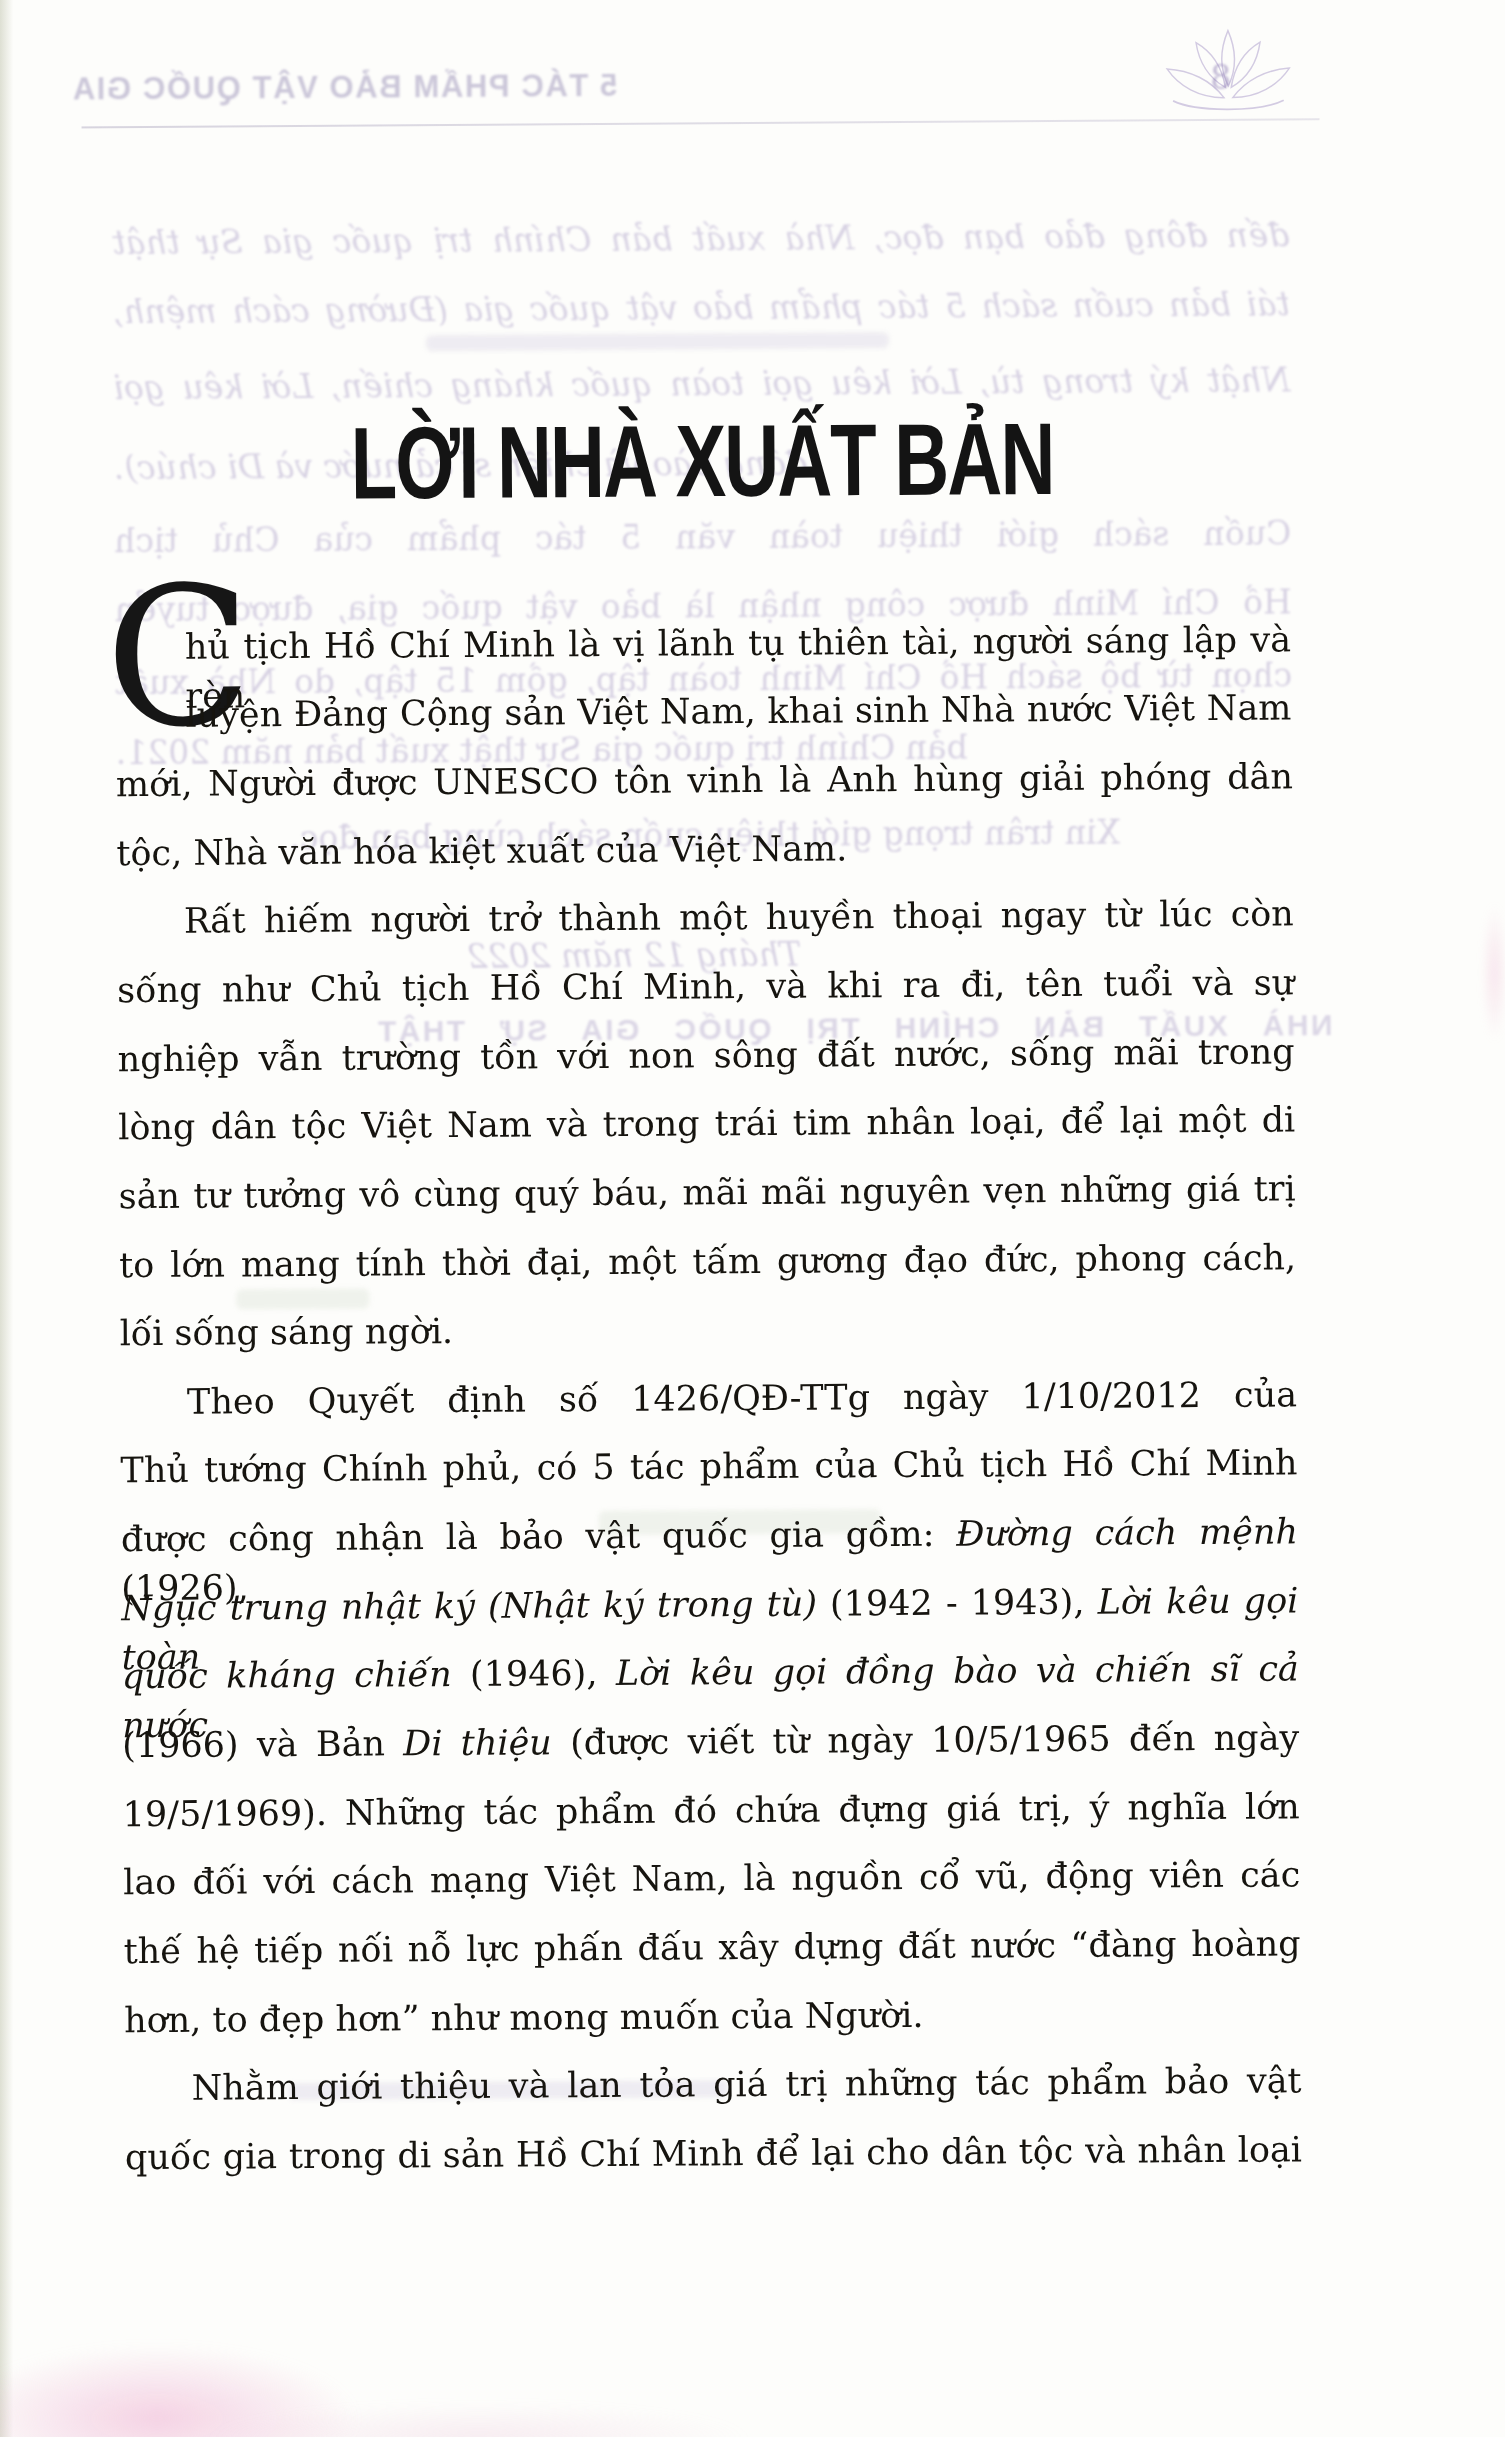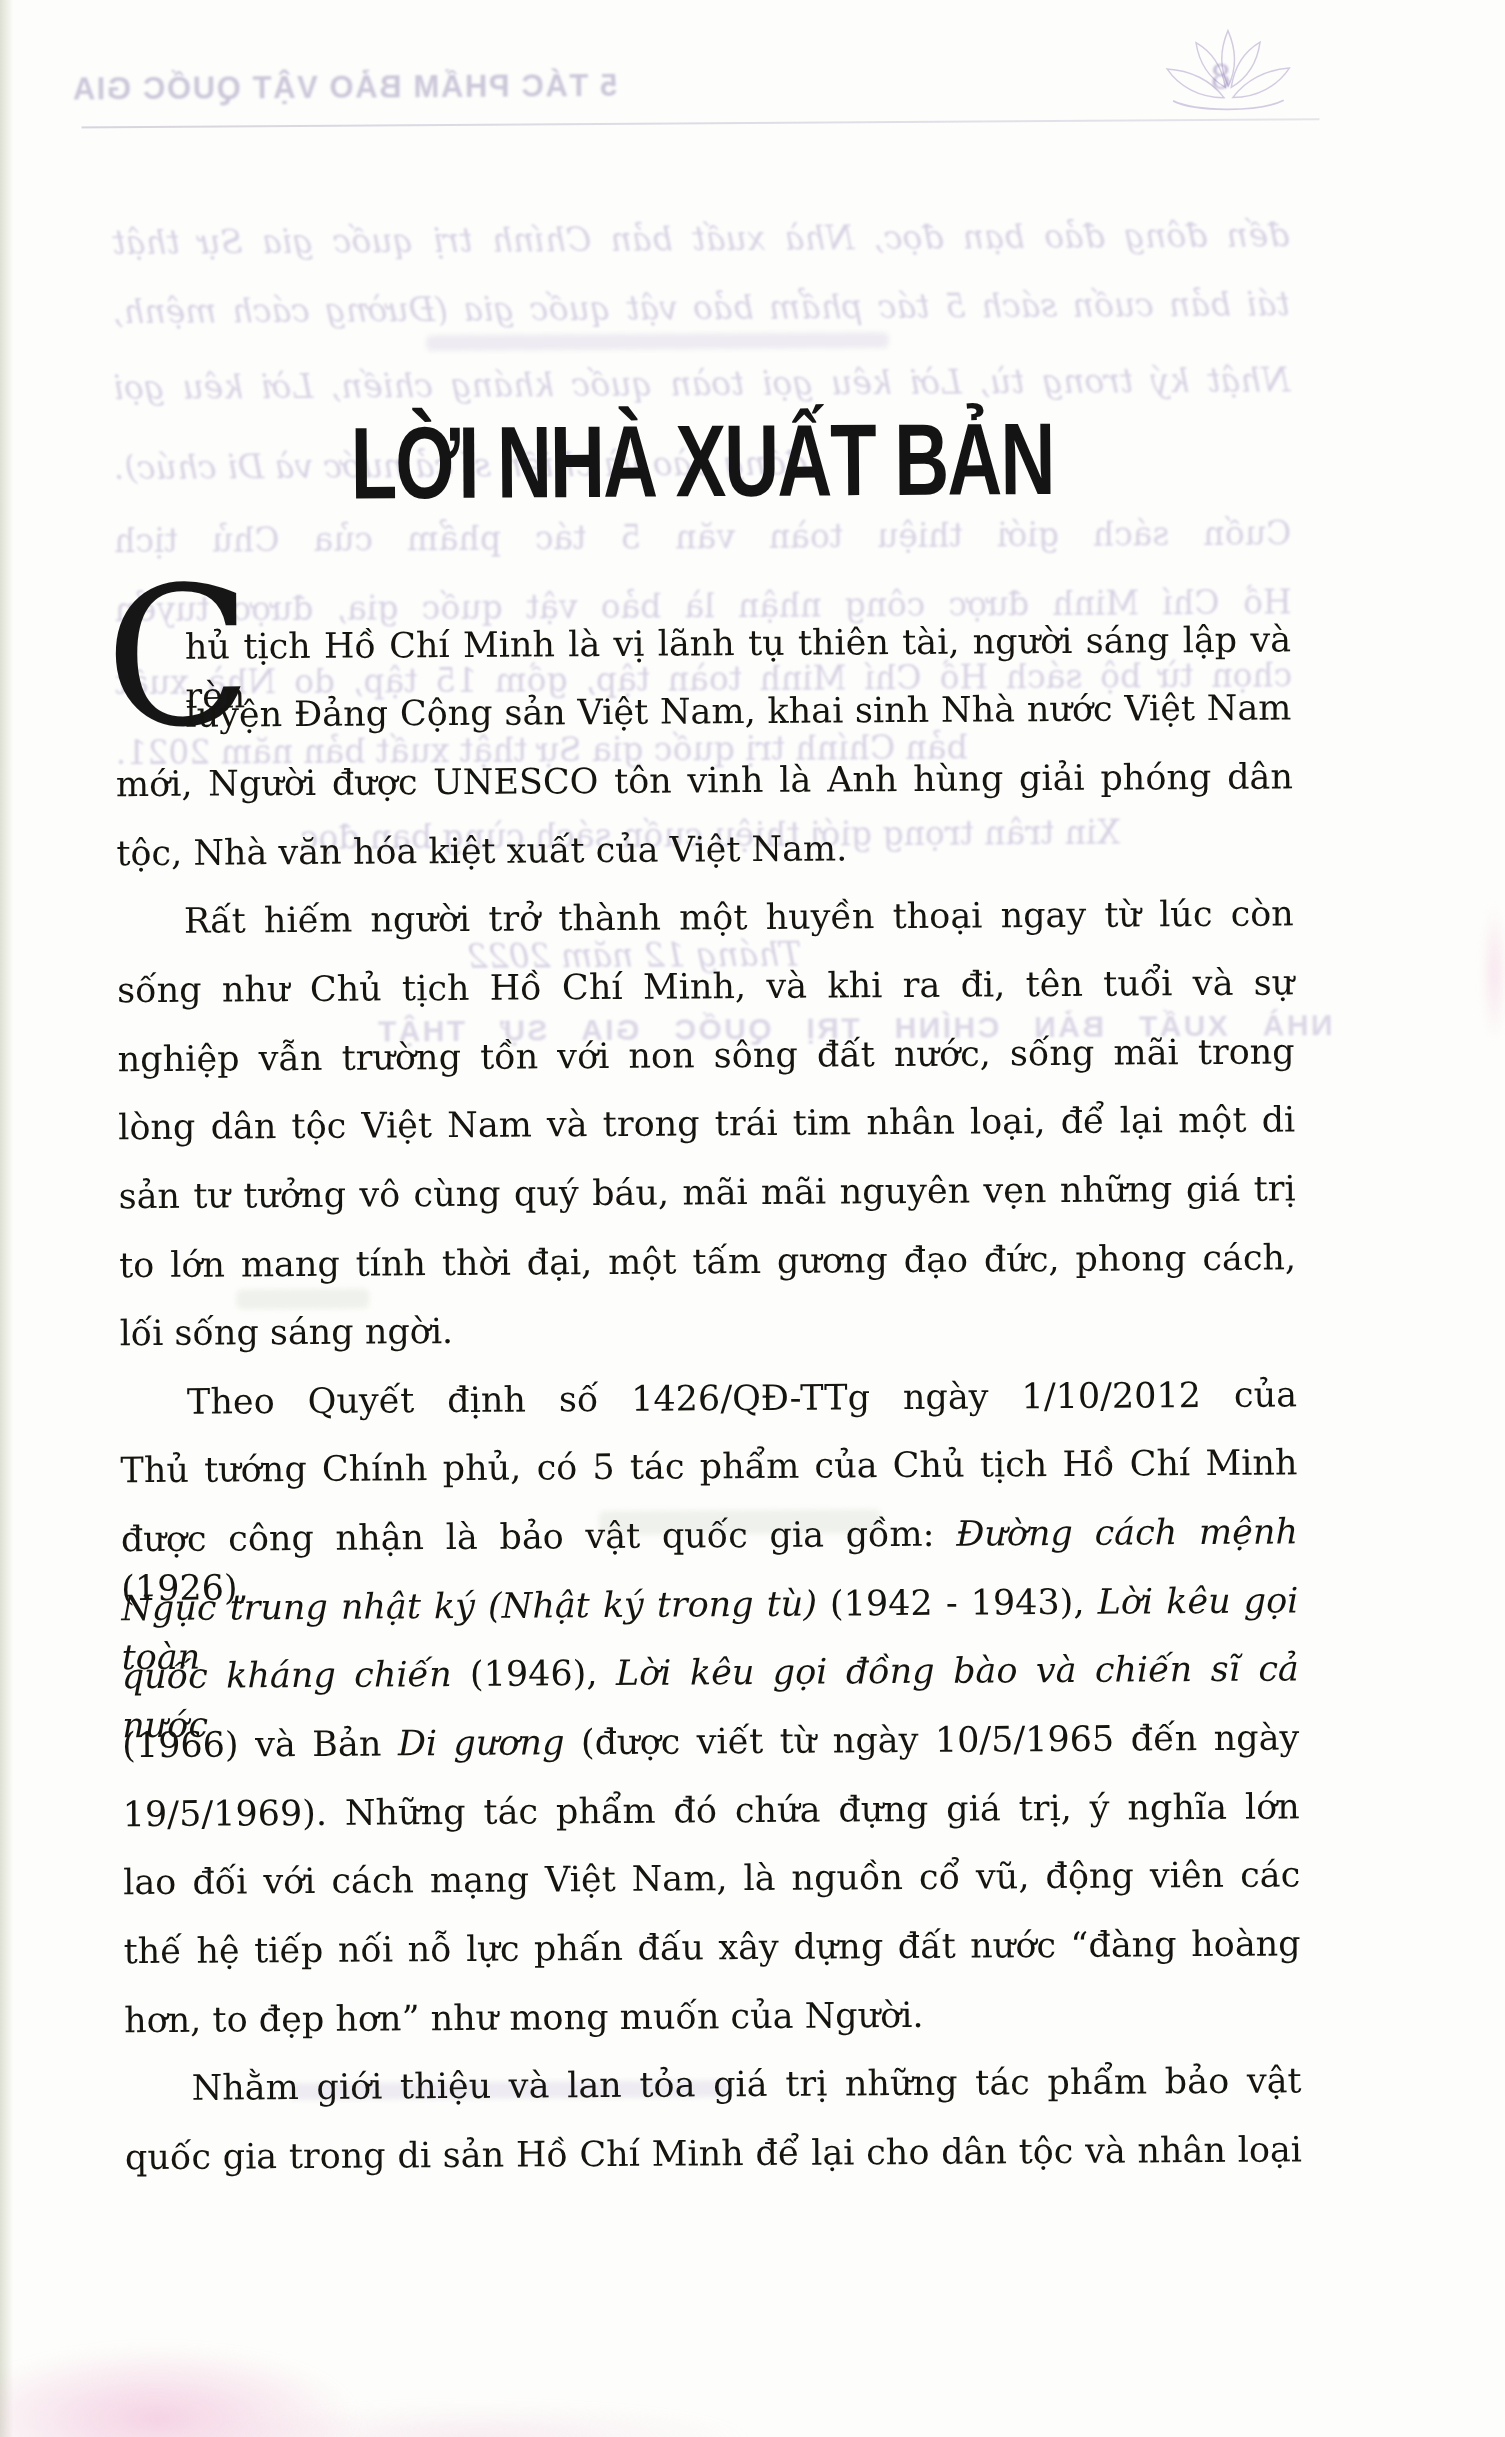--- a/index.html
+++ b/index.html
@@ -100,21 +100,21 @@
         <div class="bline" style="top: 1031px;"><span>nghiệp vẫn trường tồn với non sông đất nước, sống mãi trong</span></div>
         <div class="bline" style="top: 1099px;"><span>lòng dân tộc Việt Nam và trong trái tim nhân loại, để lại một di</span></div>
         <div class="bline" style="top: 1168px;"><span>sản tư tưởng vô cùng quý báu, mãi mãi nguyên vẹn những giá trị</span></div>
         <div class="bline" style="top: 1237px;"><span>to lớn mang tính thời đại, một tấm gương đạo đức, phong cách,</span></div>
         <div class="bline last" style="top: 1305px;"><span>lối sống sáng ngời.</span></div>
         <div class="bline ind" style="top: 1374px;"><span>Theo Quyết định số 1426/QĐ-TTg ngày 1/10/2012 của</span></div>
         <div class="bline" style="top: 1442px;"><span>Thủ tướng Chính phủ, có 5 tác phẩm của Chủ tịch Hồ Chí Minh</span></div>
         <div class="bline" style="top: 1511px;"><span>được công nhận là bảo vật quốc gia gồm: </span><span class="it">Đường cách mệnh</span><span> (1926),</span></div>
         <div class="bline" style="top: 1580px;"><span class="it">Ngục trung nhật ký (Nhật ký trong tù)</span><span> (1942 - 1943), </span><span class="it">Lời kêu gọi toàn</span></div>
         <div class="bline" style="top: 1648px;"><span class="it">quốc kháng chiến</span><span> (1946), </span><span class="it">Lời kêu gọi đồng bào và chiến sĩ cả nước</span></div>
-        <div class="bline" style="top: 1717px;"><span>(1966) và Bản </span><span class="it">Di gương</span><span> (được viết từ ngày 10/5/1965 đến ngày</span></div>
+        <div class="bline" style="top: 1717px;"><span>(1966) và Bản </span><span class="it">Di thiệu</span><span> (được viết từ ngày 10/5/1965 đến ngày</span></div>
         <div class="bline" style="top: 1786px;"><span>19/5/1969). Những tác phẩm đó chứa đựng giá trị, ý nghĩa lớn</span></div>
         <div class="bline" style="top: 1854px;"><span>lao đối với cách mạng Việt Nam, là nguồn cổ vũ, động viên các</span></div>
         <div class="bline" style="top: 1923px;"><span>thế hệ tiếp nối nỗ lực phấn đấu xây dựng đất nước “đàng hoàng</span></div>
         <div class="bline last" style="top: 1992px;"><span>hơn, to đẹp hơn” như mong muốn của Người.</span></div>
         <div class="bline ind" style="top: 2060px;"><span>Nhằm giới thiệu và lan tỏa giá trị những tác phẩm bảo vật</span></div>
         <div class="bline" style="top: 2129px;"><span>quốc gia trong di sản Hồ Chí Minh để lại cho dân tộc và nhân loại</span></div>
       </div>
 
   </div>
 

